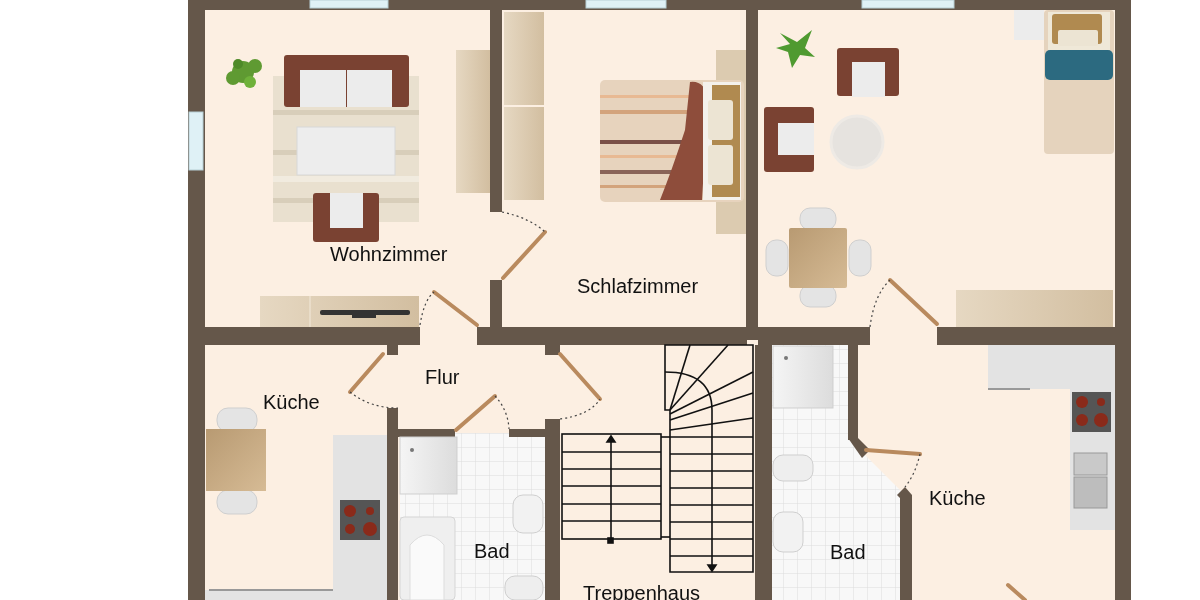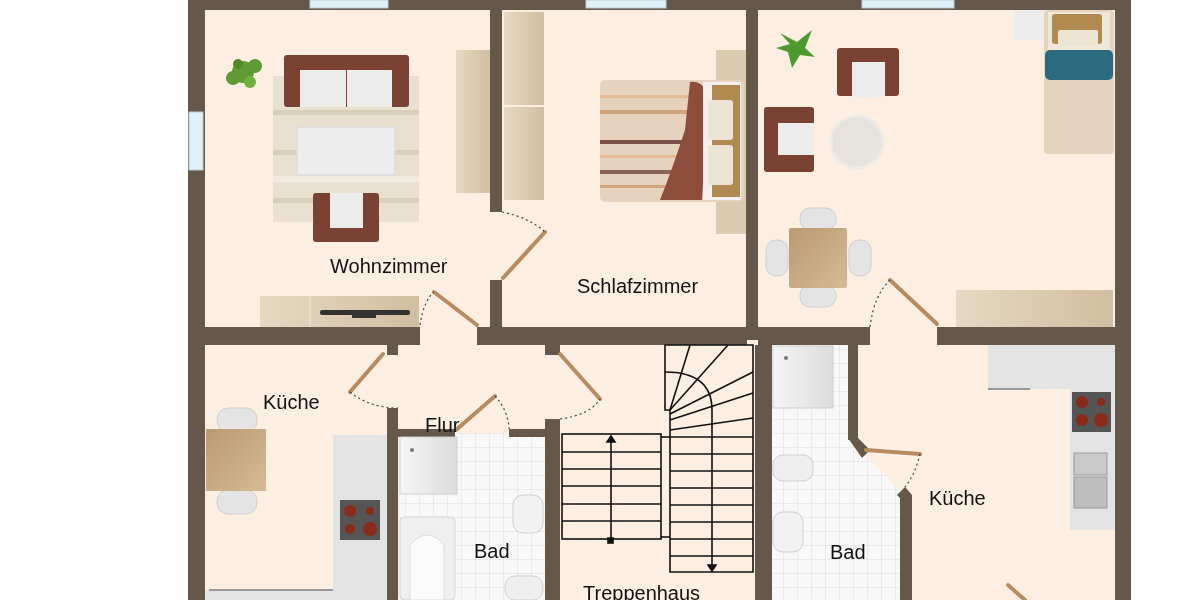--- a/index.html
+++ b/index.html
@@ -248,20 +248,20 @@
       <circle cx="1082" cy="420" r="6" fill="#8a2a1a"></circle>
       <circle cx="1101" cy="420" r="7" fill="#8a2a1a"></circle>
     </g>
     <g>
       <rect x="1074" y="453" width="33" height="22" fill="#c9c9c9" stroke="#999"></rect>
       <rect x="1074" y="477" width="33" height="31" fill="#bdbdbd" stroke="#999"></rect>
     </g>
   </g>
 </svg>
 
-<div class="lbl" style="left:330px;top:255px;">Wohnzimmer</div>
+<div class="lbl" style="left:330px;top:243px;">Wohnzimmer</div>
 <div class="lbl" style="left:577px;top:275px;">Schlafzimmer</div>
 <div class="lbl" style="left:263px;top:391px;">Küche</div>
-<div class="lbl" style="left:425px;top:366px;margin-top:48px;">Flur</div>
+<div class="lbl" style="left:425px;top:366px;">Flur</div>
 <div class="lbl" style="left:474px;top:540px;">Bad</div>
 <div class="lbl" style="left:583px;top:582px;">Treppenhaus</div>
 <div class="lbl" style="left:830px;top:541px;">Bad</div>
 <div class="lbl" style="left:929px;top:487px;">Küche</div>
 
 </body></html>

